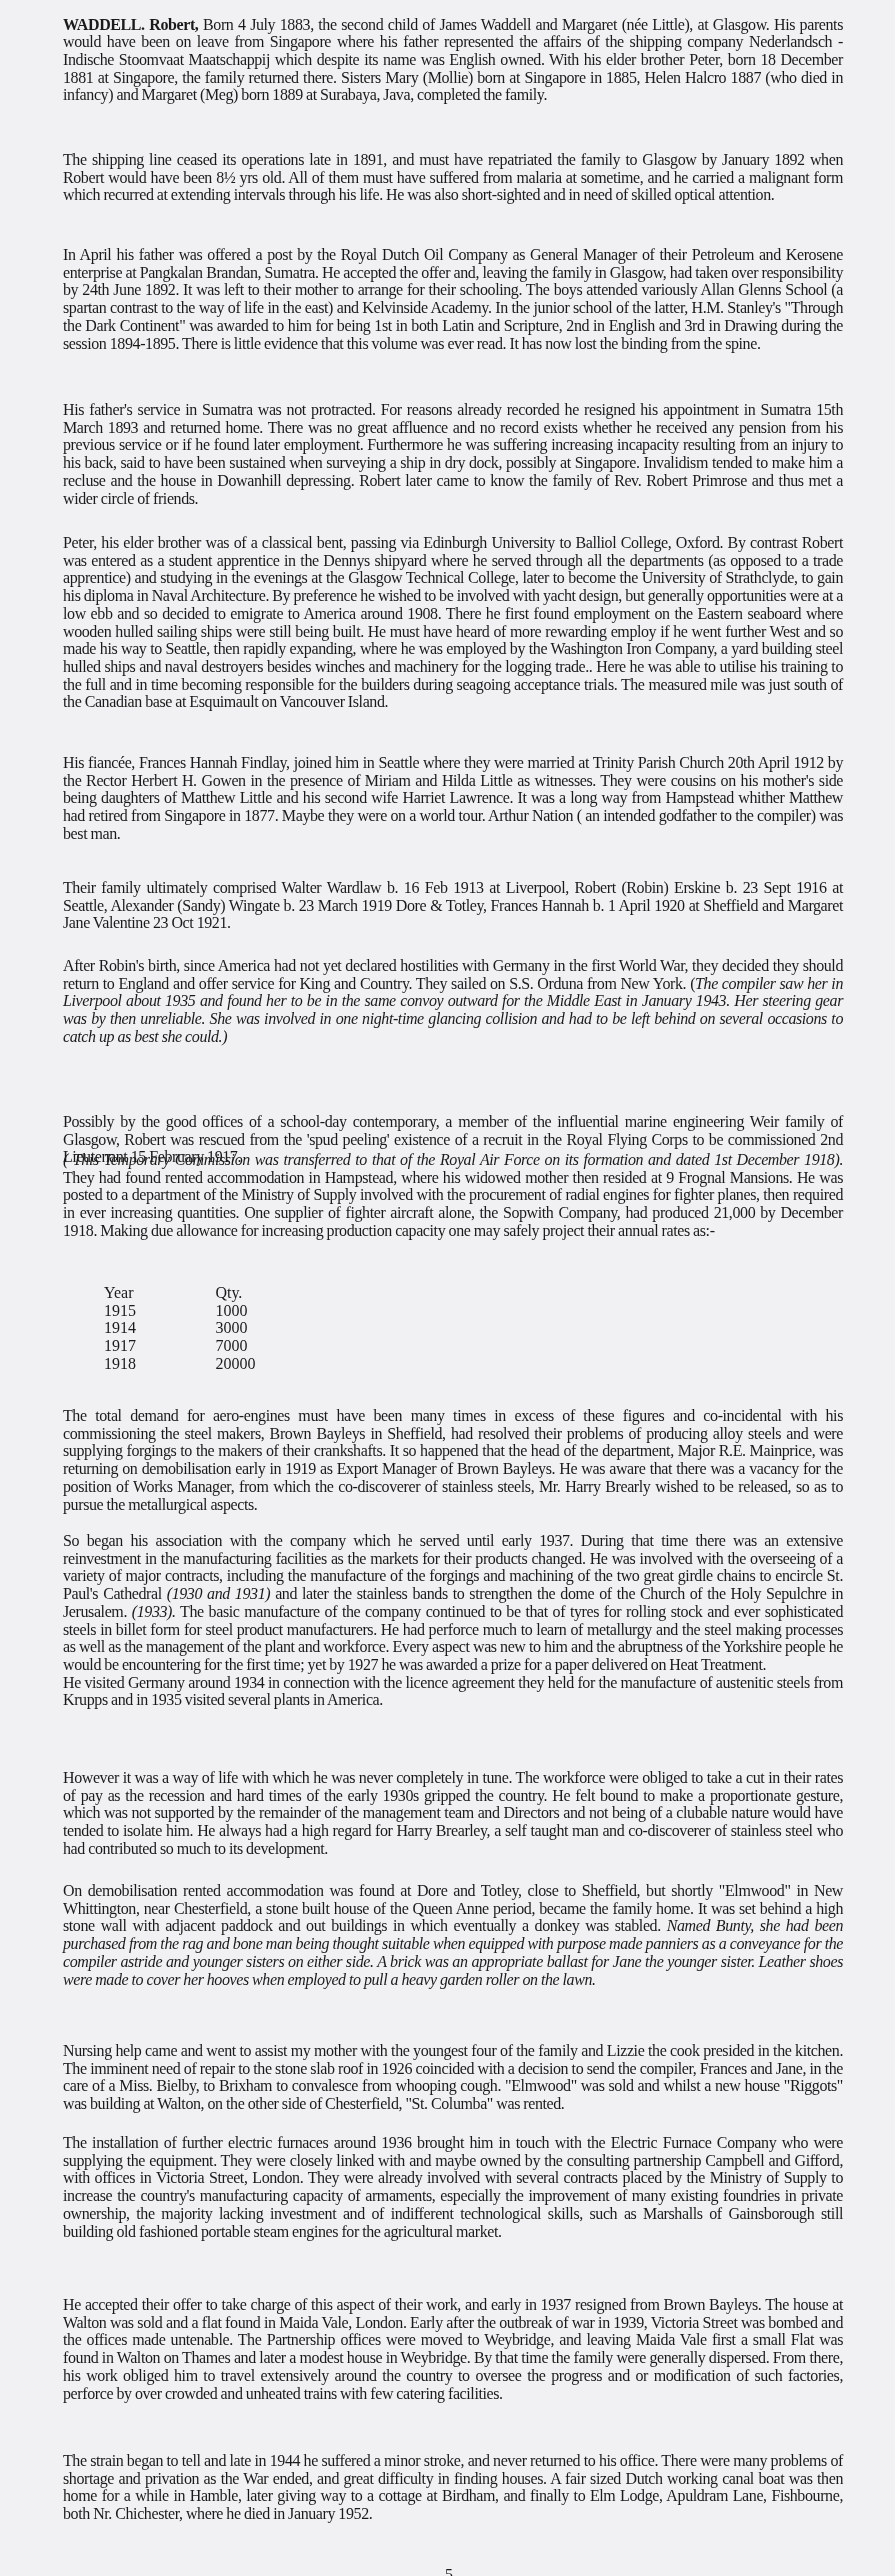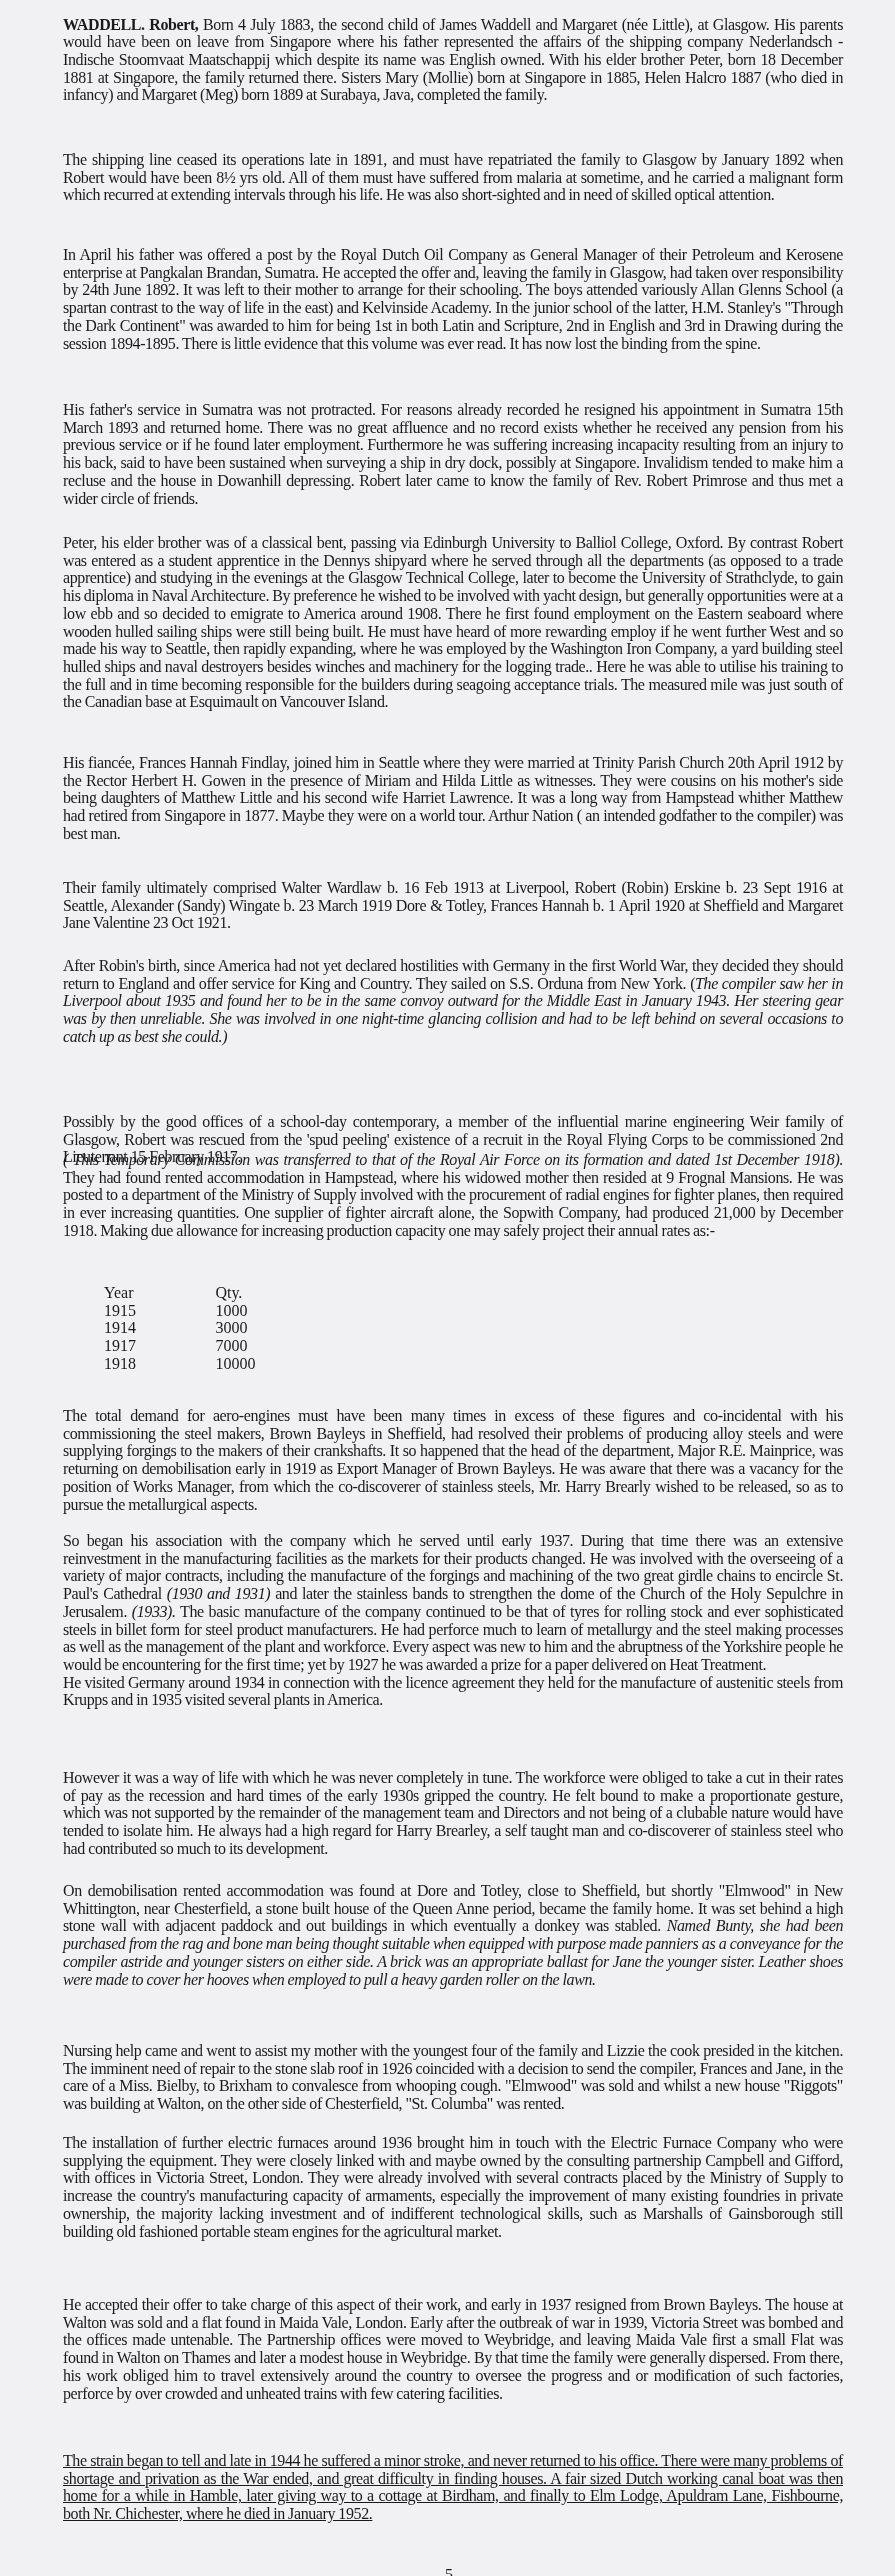--- a/index.html
+++ b/index.html
@@ -119,21 +119,21 @@
     <div class="table-row">
       <span class="table-cell-year">1914</span>
       <span class="table-cell-qty">3000</span>
     </div>
     <div class="table-row">
       <span class="table-cell-year">1917</span>
       <span class="table-cell-qty">7000</span>
     </div>
     <div class="table-row">
       <span class="table-cell-year">1918</span>
-      <span class="table-cell-qty">10000</span>
+      <span class="table-cell-qty">20000</span>
     </div>
   </div>
 
   <p class="text-block" style="top:1407px;">
     <span>The total demand for aero-engines must have been many times in excess of these figures and co-incidental with his commissioning the steel makers, Brown Bayleys in Sheffield, had resolved their problems of producing alloy steels and were supplying forgings to the makers of their crankshafts.  It so happened that the head of the department, Major R.E. Mainprice, was returning on demobilisation early in 1919 as Export Manager of Brown Bayleys.  He was aware that there was a vacancy for the position of Works Manager, from which the co-discoverer of stainless steels, Mr. Harry Brearly wished to be released, so as to pursue the metallurgical aspects.</span>
   </p>
 
   <p class="text-block" style="top:1532px;">
     <span>So began his association with the company which he served until early 1937.  During that time there was an extensive reinvestment in the manufacturing facilities as the markets for their products changed.  He was involved with the overseeing of a variety of major contracts, including the manufacture of the forgings and machining of the two great girdle chains to encircle St. Paul's Cathedral </span><span class="it">(1930 and 1931)</span><span> and later the stainless bands to strengthen the dome of the Church of the Holy Sepulchre in Jerusalem. </span><span class="it">(1933).</span><span>  The basic manufacture of the company continued to be that of tyres for rolling stock and ever sophisticated steels in billet form for steel product manufacturers.  He had perforce much to learn of metallurgy and the steel making processes as well as the management of the plant and workforce. Every aspect was new to him and the abruptness of the Yorkshire people he would be encountering for the first time; yet by 1927 he was awarded a prize for a paper delivered on Heat Treatment.</span><br>
     <span>He visited Germany around 1934 in connection with the licence agreement they held for the manufacture of austenitic steels from Krupps and in 1935 visited several plants in America.</span>
@@ -152,20 +152,20 @@
   </p>
 
   <p class="text-block" style="top:2134px;">
     <span>The installation of further electric furnaces around 1936 brought him in touch with the Electric Furnace Company who were supplying the equipment.  They were closely linked with and maybe owned by the consulting partnership Campbell and Gifford, with offices in Victoria Street, London.  They were already involved with several contracts placed by the Ministry of Supply to increase the country's manufacturing capacity of armaments, especially the improvement of many existing foundries in private ownership, the majority lacking investment and of indifferent technological skills, such as Marshalls of Gainsborough still building old fashioned portable steam engines for the agricultural market.</span>
   </p>
 
   <p class="text-block" style="top:2296px;">
     <span>He accepted their offer to take charge of this aspect of their work, and early in 1937 resigned from Brown Bayleys. The house at Walton was sold and a flat found in Maida Vale, London.  Early after the outbreak of war in 1939, Victoria Street was bombed and the offices made untenable.  The Partnership offices were moved to Weybridge, and leaving Maida Vale first a small Flat was found in Walton on Thames and later a modest house in Weybridge.  By that time the family were generally dispersed.  From there, his work obliged him to travel extensively around the country to oversee the progress and or modification of such factories, perforce by over crowded and unheated trains with few catering facilities.</span>
   </p>
 
-  <p class="text-block" style="top:2452px;text-decoration:underline;">
+  <p class="text-block" style="top:2452px;">
     <span>The strain began to tell and late in 1944 he suffered a minor stroke,  and never returned to his office.  There were many problems of shortage and privation as the War ended, and great difficulty in finding houses.  A fair sized Dutch working canal boat was then home for a while in Hamble, later giving way to a cottage at Birdham, and finally to Elm Lodge, Apuldram Lane, Fishbourne, both  Nr. Chichester, where he died in January 1952.</span>
   </p>
 
   <div class="page-number">5</div>
 
 </div>
 
 
 </body></html>

